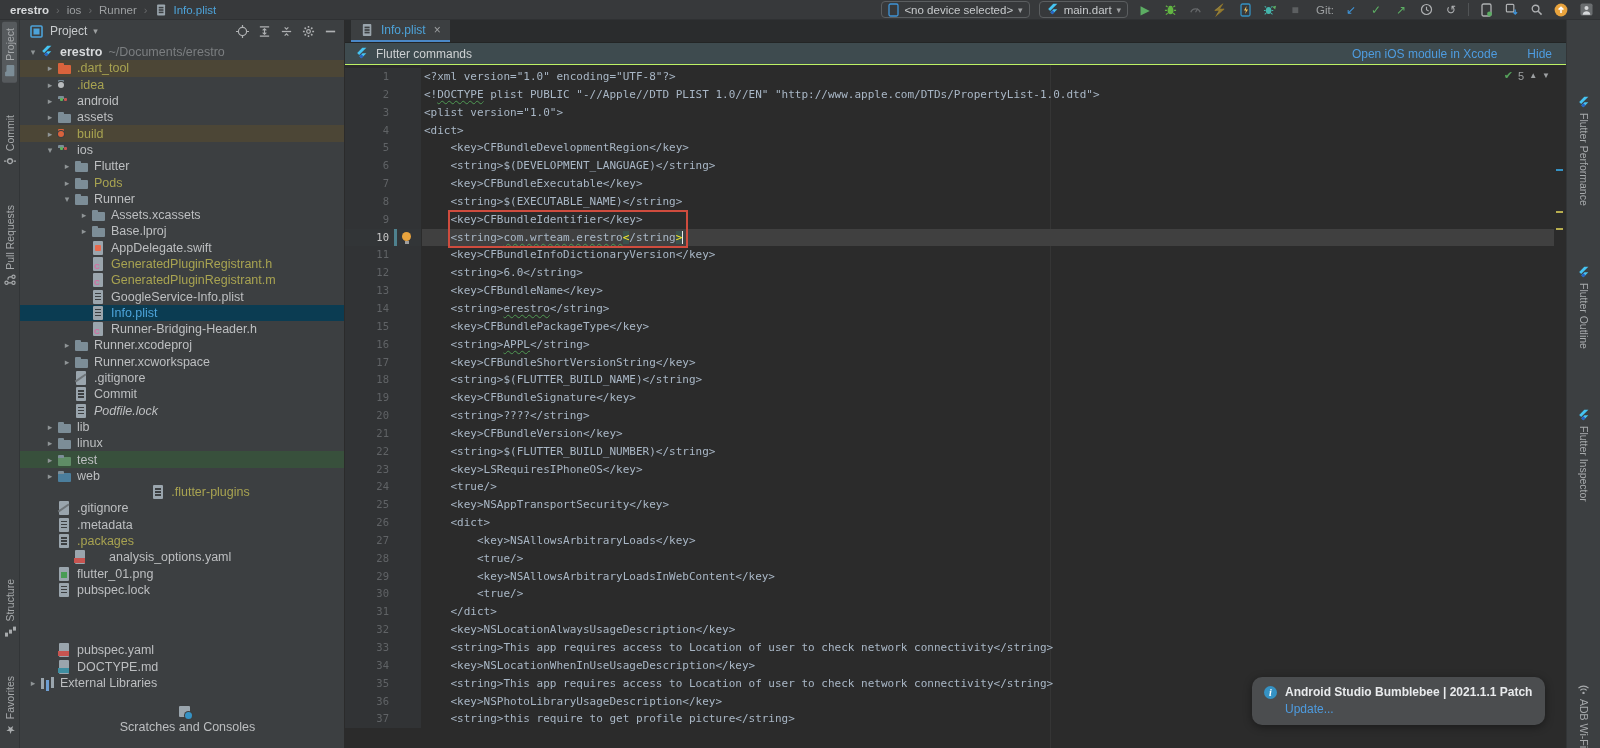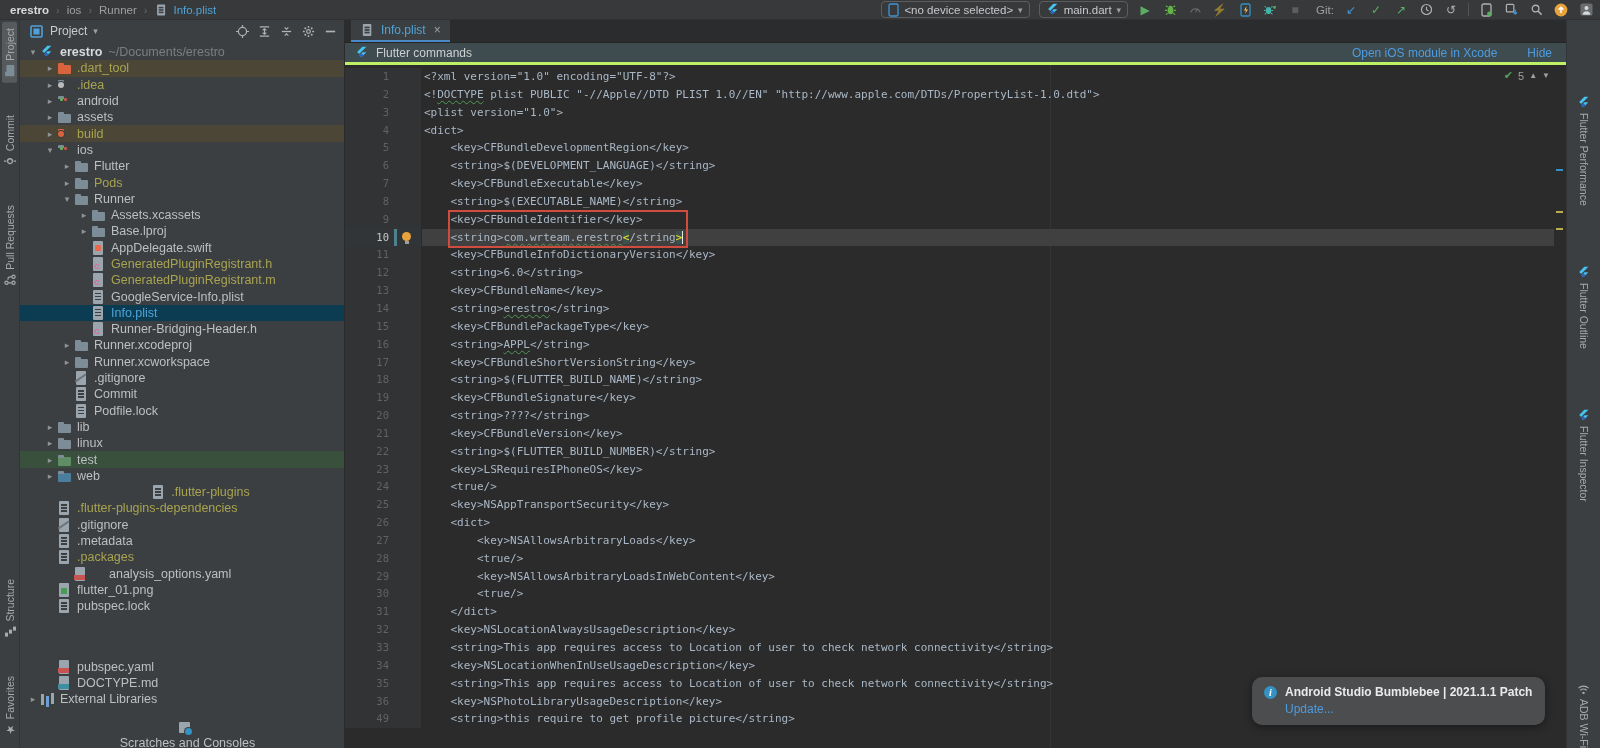--- a/index.html
+++ b/index.html
@@ -88,21 +88,21 @@
   .ic-scratch::after { content:""; position:absolute; left:7px; top:7px; width:7px; height:7px; background:#3592c4; border-radius:50%;
     box-shadow:0 0 0 1px #3c3f41;}
 
   
   #editor { flex:1; display:flex; flex-direction:column; min-width:0; background:#2b2b2b; }
   #tabbar { height:23px; background:#2a2c2d; display:flex; align-items:flex-end; flex:0 0 23px; border-bottom:1px solid #232525;}
   .tab { height:22px; background:#3c3f41; display:flex; align-items:center; gap:6px; padding:0 9px;
     font-size:12px; color:#4da3d9; border-bottom:2px solid #4a88c7; margin-left:6px;}
   .tab .close { color:#9da0a2; font-size:12px; margin-left:2px;}
   #banner { height:22px; background:#3e4b4f; display:flex; align-items:center; gap:8px; padding:0 10px;
-    font-size:12px; color:#ced1d3; flex:0 0 22px; border-bottom:3px solid #bef264;}
+    font-size:12px; color:#ced1d3; flex:0 0 22px; border-bottom:1px solid #bef264;}
   #banner .spacer { flex:1; }
   #banner a { color:#4e9ce0; text-decoration:none; font-size:12px; }
   #banner .blink2 { margin-left:22px; margin-right:4px; }
 
   #codewrap { flex:1; position:relative; overflow:hidden; background:#2b2b2b;}
   #code { position:absolute; inset:0 12px 0 0; padding-top:3px; font-family:"DejaVu Sans Mono", monospace;
     font-size:11px; line-height:17.85px; color:#a9b7c6; }
   .cline { display:flex; height:17.85px; }
   .cline.current { background:#404040; }
   .gut { width:77px; flex:0 0 77px; position:relative; color:#606366; text-align:right;
@@ -465,21 +465,21 @@
           <div class="trow" style="padding-left: 40px;">
             <span class="chev"></span>
             <span class="ticon ic-file badge-git"></span>
             <span class="lbl">.gitignore</span>
           </div>
           <div class="trow" style="padding-left: 40px;">
             <span class="chev"></span>
             <span class="ticon ic-file"></span>
             <span class="lbl">Commit</span>
           </div>
-          <div class="trow" style="padding-left: 40px;">
+          <div class="trow" style="padding-left: 40px; font-style: italic;">
             <span class="chev"></span>
             <span class="ticon ic-file"></span>
             <span class="lbl">Podfile.lock</span>
           </div>
           <div class="trow" style="padding-left: 23px;">
             <span class="chev">▸</span>
             <span class="ticon ic-folder"></span>
             <span class="lbl">lib</span>
           </div>
           <div class="trow" style="padding-left: 23px;">
@@ -494,25 +494,20 @@
           </div>
           <div class="trow" style="padding-left: 23px;">
             <span class="chev">▸</span>
             <span class="ticon ic-folder web"></span>
             <span class="lbl">web</span>
           </div>
           <div class="trow" style="padding-left: 23px; justify-content: center;">
             <span class="chev"></span>
             <span class="ticon ic-file"></span>
             <span class="lbl t-ignored">.flutter-plugins</span>
-          </div>
-          <div class="trow" style="padding-left: 23px;">
-            <span class="chev"></span>
-            <span class="ticon ic-file"></span>
-            <span class="lbl t-ignored">.flutter-plugins-dependencies</span>
           </div>
           <div class="trow" style="padding-left: 23px;">
             <span class="chev"></span>
             <span class="ticon ic-file badge-git"></span>
             <span class="lbl">.gitignore</span>
           </div>
           <div class="trow" style="padding-left: 23px;">
             <span class="chev"></span>
             <span class="ticon ic-file"></span>
             <span class="lbl">.metadata</span>
@@ -722,21 +717,21 @@
             </div>
             <div class="cline">
               <span class="gut">35</span>
               <span class="ctext"><span>    &lt;string&gt;This app requires access to Location of user to check network connectivity&lt;/string&gt;</span></span>
             </div>
             <div class="cline">
               <span class="gut">36</span>
               <span class="ctext"><span>    &lt;key&gt;NSPhotoLibraryUsageDescription&lt;/key&gt;</span></span>
             </div>
             <div class="cline">
-              <span class="gut">49</span>
+              <span class="gut">37</span>
               <span class="ctext"><span>    &lt;string&gt;this require to get profile picture&lt;/string&gt;</span></span>
             </div>
           </div>
         <div id="redbox"></div>
         <div id="inspections">
           <span class="chk">✔</span>
           <span>5</span>
           <span class="chev">▲</span>
           <span class="chev">▼</span>
         </div>

